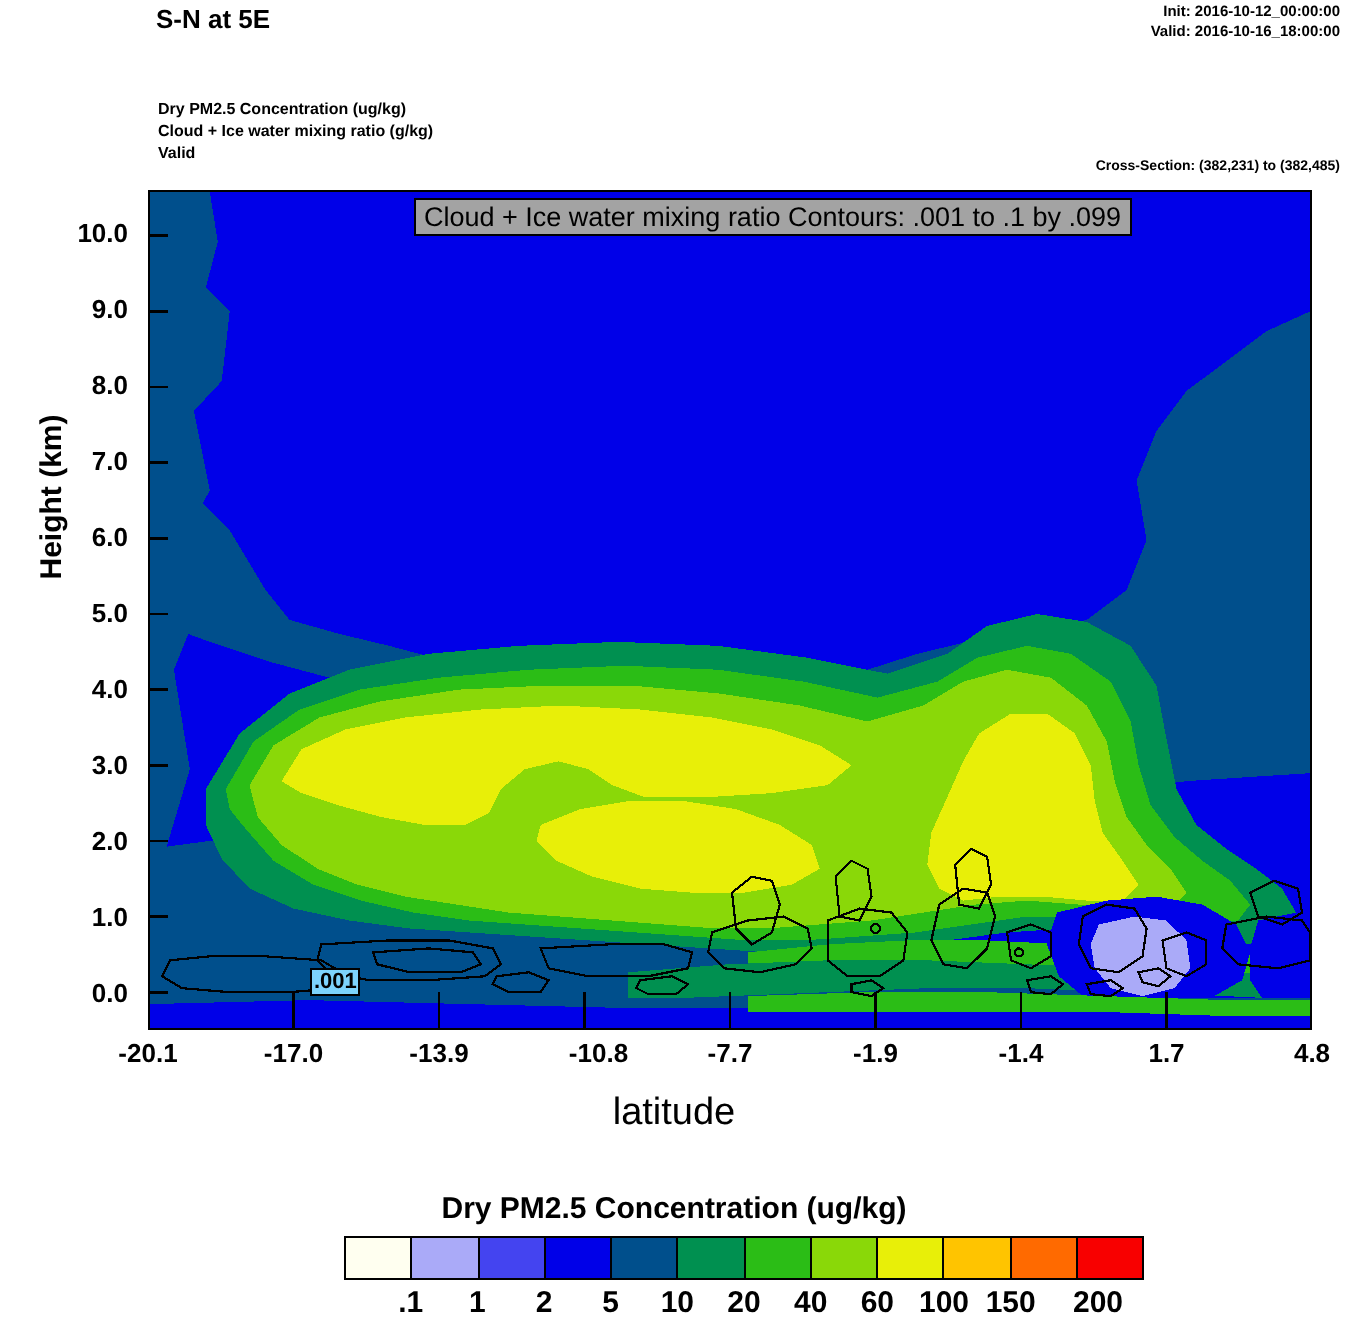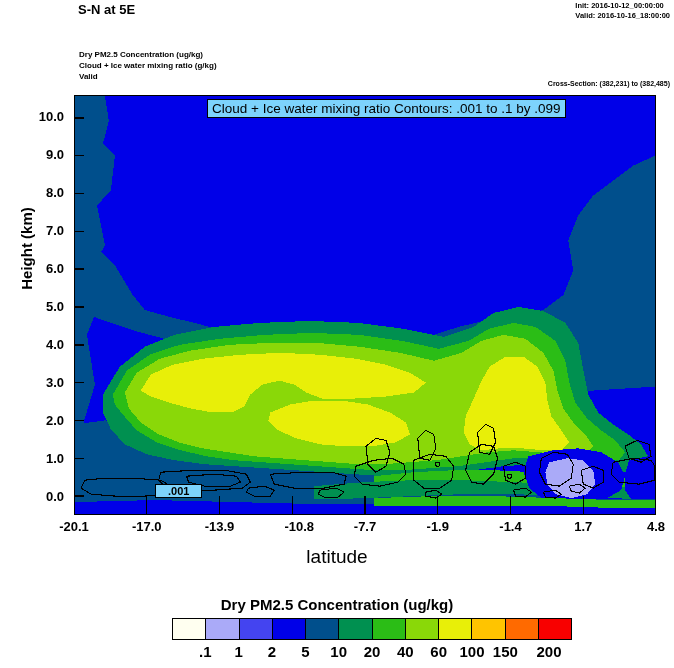--- a/index.html
+++ b/index.html
@@ -5,41 +5,41 @@
   html,body{margin:0;padding:0;}
   body{
     width:674px;height:668px;background:#ffffff;
     font-family:"Liberation Sans",sans-serif;
     color:#000;overflow:hidden;position:relative;
   }
   .abs{position:absolute;}
 
   
   #title-main{left:78px;top:2px;font-size:13px;font-weight:bold;letter-spacing:0px;}
-  #stamp{right:4px;top:1px;font-size:7.5px;font-weight:bold;line-height:10px;margin-left:20px;}
+  #stamp{right:4px;top:1px;text-align:right;font-size:7.5px;font-weight:bold;line-height:10px;margin-left:20px;}
   #varblock{left:79px;top:49px;font-size:8px;font-weight:bold;line-height:11px;}
   #xsec{right:4px;top:80px;font-size:7px;font-weight:bold;}
 
   
   #plot{left:74px;top:95px;width:582px;height:420px;border:1.5px solid #000;box-sizing:border-box;background:#0000ff;}
   #plot svg{display:block;width:100%;height:100%;}
 
   
   #cbox{
     left:207px;top:99px;height:19px;
-    background:#7dd3fc;border:1.5px solid #000;
+    background:#a3a3a3;border:1.5px solid #000;
     font-size:13.5px;font-weight:normal;
     display:flex;align-items:center;padding:0 4px;
     box-sizing:border-box;white-space:nowrap;
   }
 
   
   #lbl001{
     left:155px;top:484px;background:#7dd3fc;border:1px solid #000;
-    font-size:11px;font-weight:bold;padding:0 12px;line-height:12px;
+    font-size:11px;font-weight:bold;padding:0 1px;line-height:12px;
   }
 
   
   .ytick{
     right:0;width:100%;text-align:right;
     font-size:13px;font-weight:bold;
   }
   #yaxis{left:0px;top:95px;width:68px;height:420px;}
   #ylabel{
     left:-54px;top:240px;width:160px;text-align:center;

